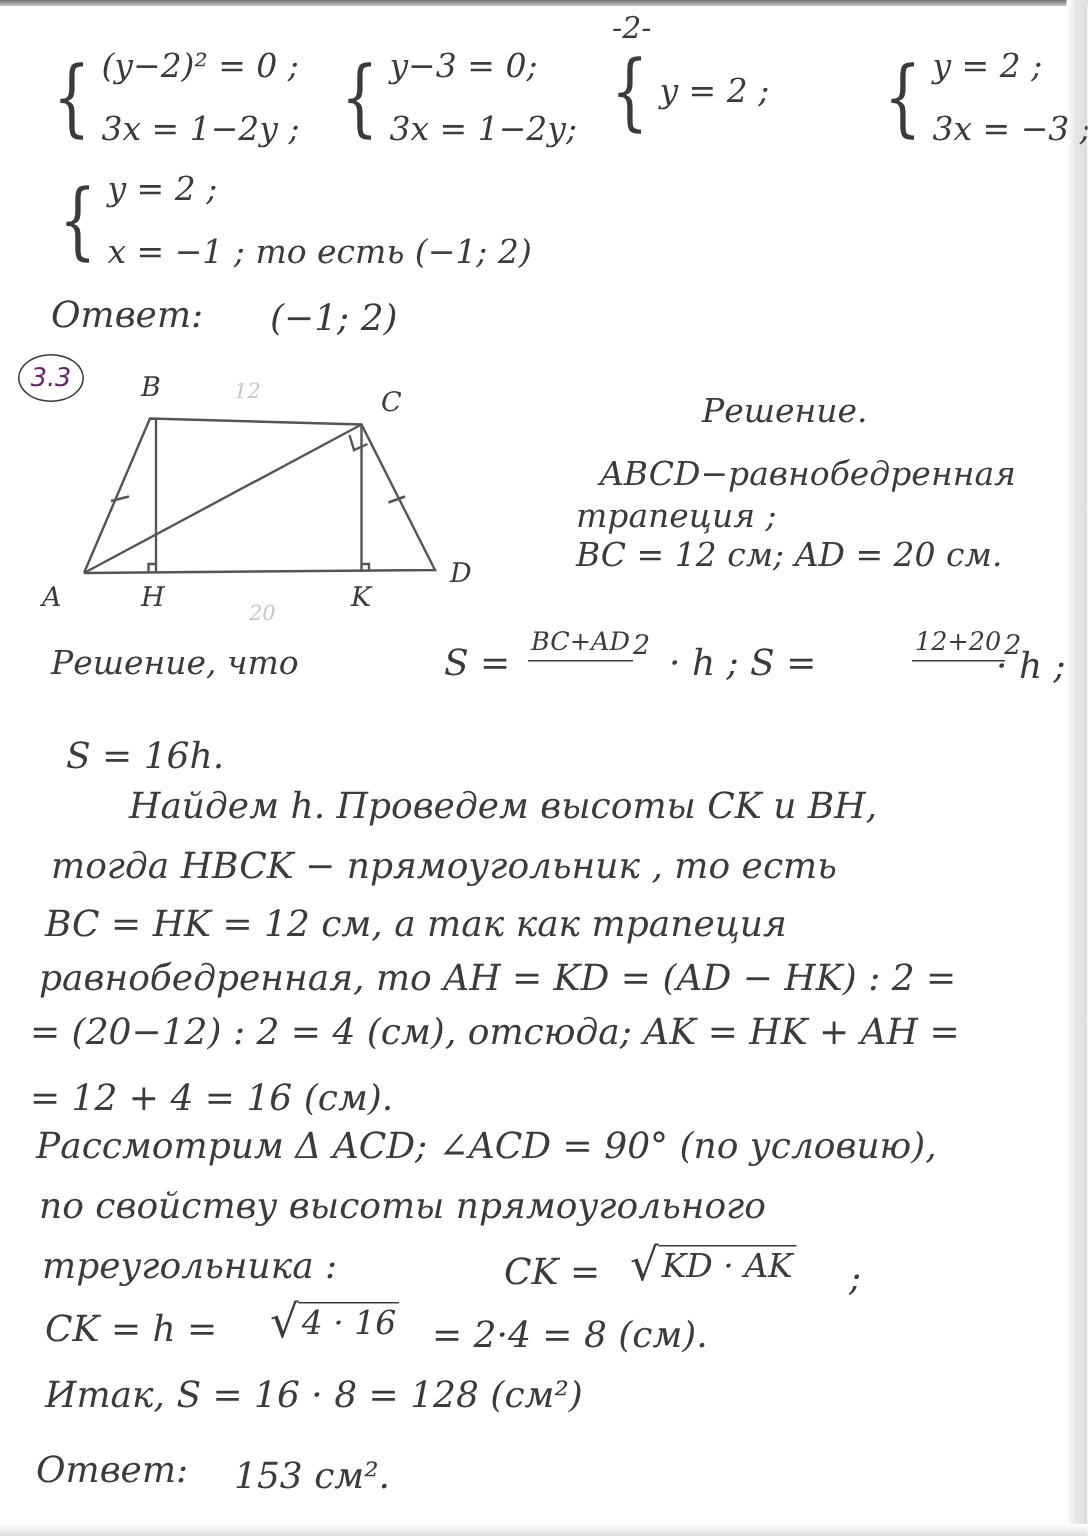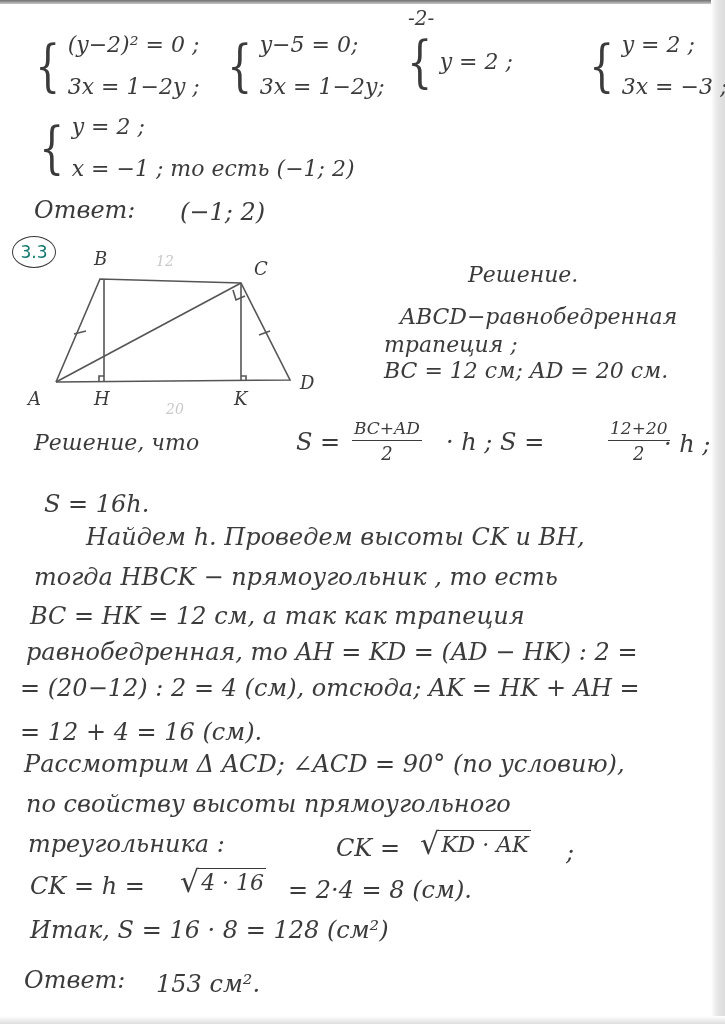--- a/index.html
+++ b/index.html
@@ -48,21 +48,20 @@
       color: #3b3b3b;
       margin-right: 2px;
       transform: scaleX(0.7);
     }
     .sys-lines { display: flex; flex-direction: column; gap: 20px; }
     .sys-lines .hand { position: static; }
 
     .frac {
       position: absolute;
       display: inline-flex;
-      flex-direction: column;
       align-items: center;
       font-family: "DejaVu Serif", serif;
       font-style: italic;
       color: #3b3b3b;
     }
     .frac .num { font-size: 17px; padding: 0 2px 2px; border-bottom: 1.5px solid #3b3b3b; }
     .frac .den { font-size: 18px; padding-top: 2px; }
 
     .sqrt-wrap {
       position: absolute;
@@ -77,21 +76,22 @@
     .sqrt-wrap .radicand { border-top: 1.5px solid #3b3b3b; padding: 1px 2px 0; }
 
     .circled {
       position: absolute;
       border: 1.5px solid #3b3b3b;
       border-radius: 50%;
       width: 44px; height: 32px;
       display: flex; align-items: center; justify-content: center;
       font-family: "DejaVu Sans", sans-serif;
       font-size: 17px;
-      color: #0f766e;
+      color: #701a75;
+      font-style: italic;
     }
     .faint { color: #c8c8c8; }
     svg.diagram { position: absolute; left: 0; top: 0; }
   </style>
 </head>
 <body>
 
 <div class="top-border"></div>
 <div class="right-edge"></div>
 <div class="bottom-edge"></div>
@@ -101,21 +101,21 @@
 <div class="system" style="left:30px; top:34px;">
   <span class="brace">{</span>
   <div class="sys-lines">
     <span class="hand sz22">(y−2)² = 0   ;</span>
     <span class="hand sz22">3x = 1−2y   ;</span>
   </div>
 </div>
 <div class="system" style="left:222px; top:34px;">
   <span class="brace">{</span>
   <div class="sys-lines">
-    <span class="hand sz22">y−5 = 0;</span>
+    <span class="hand sz22">y−3 = 0;</span>
     <span class="hand sz22">3x = 1−2y;</span>
   </div>
 </div>
 <div class="system" style="left:402px; top:34px;">
   <span class="brace">{</span>
   <div class="sys-lines">
     <span class="hand sz22">y = 2        ;</span>
   </div>
 </div>
 <div class="system" style="left:584px; top:34px;">

